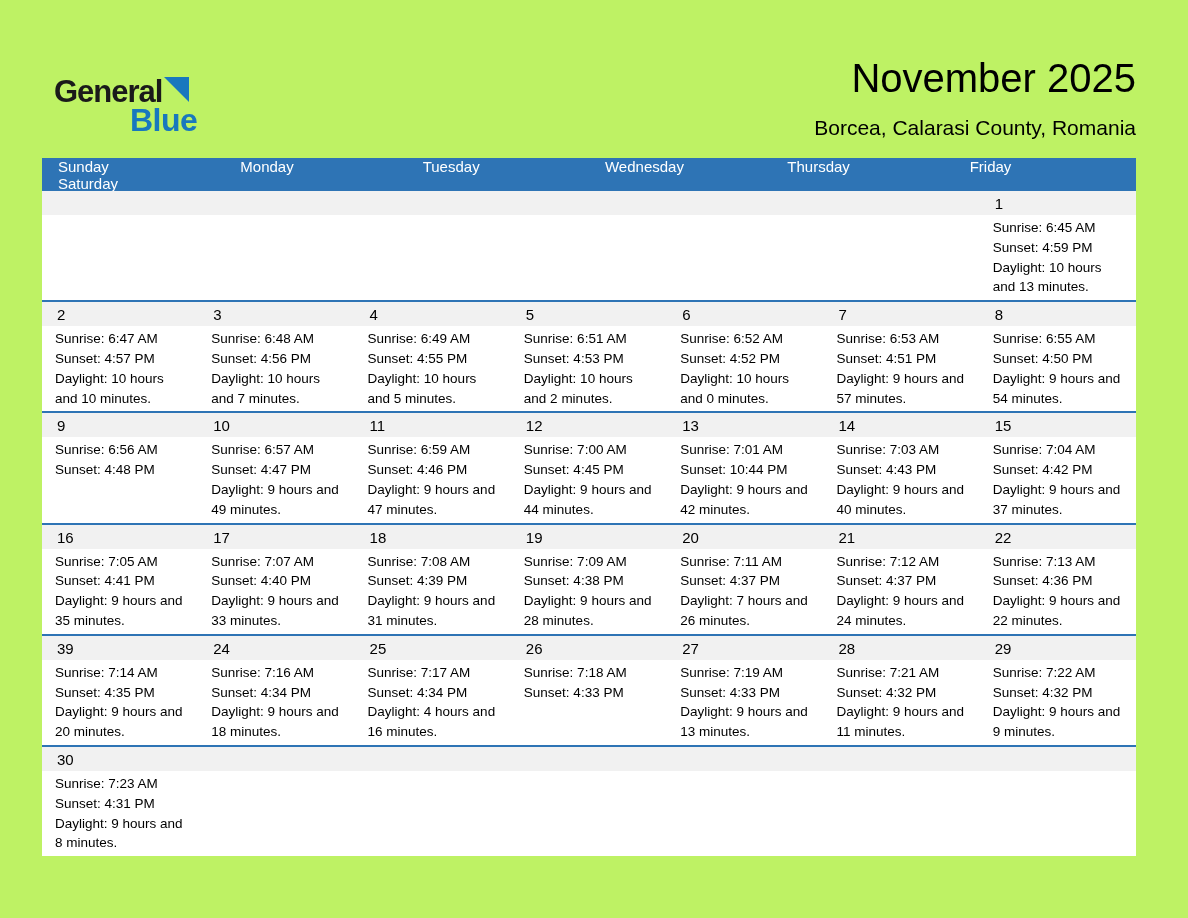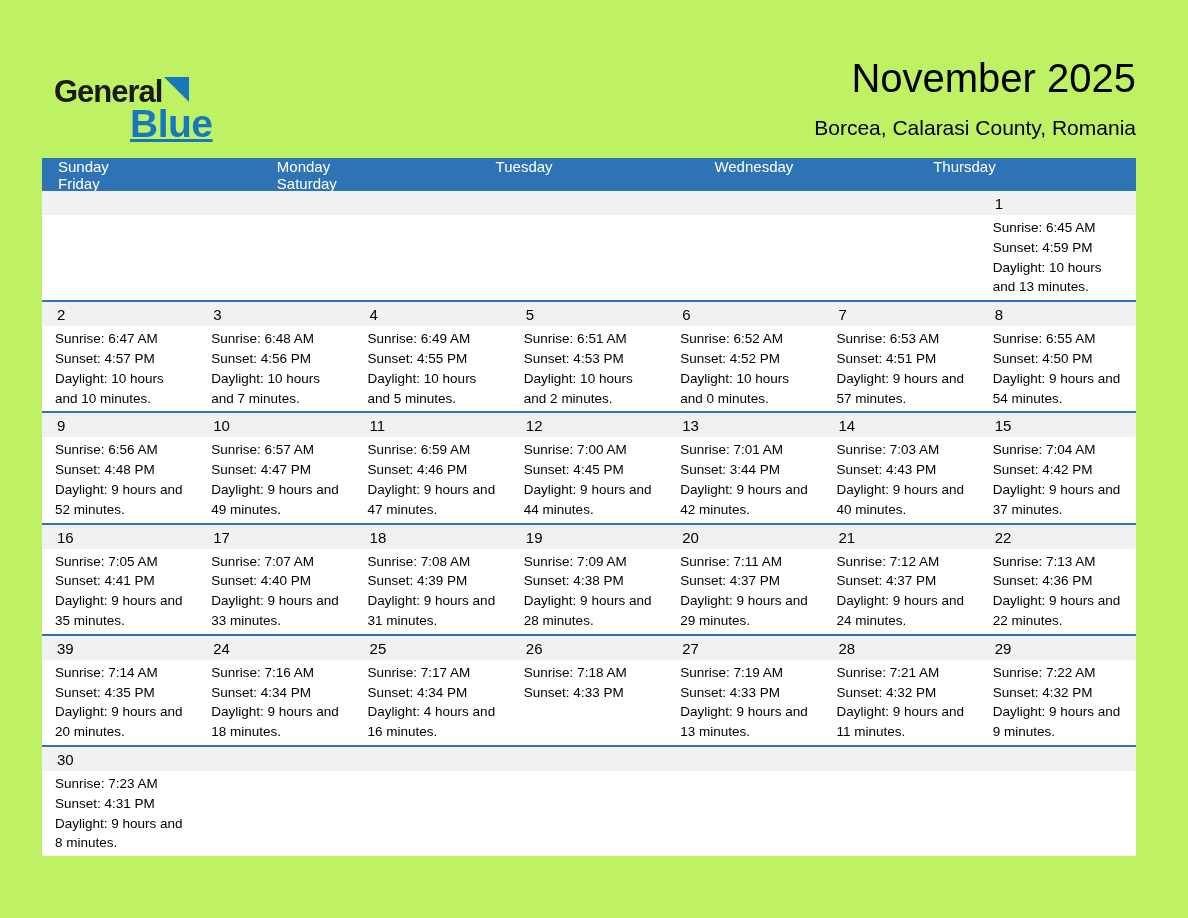--- a/index.html
+++ b/index.html
@@ -15,33 +15,33 @@
 
   
   .logo { position: absolute; left: 54px; top: 76px; }
   .logo-line1 { display: flex; align-items: flex-start; }
   .logo-general {
     font-size: 31px; font-weight: 700; color: #1a1a1a;
     letter-spacing: -1px; line-height: 1;
   }
   .logo-tri { margin: 1px 0 0 2px; display: block; }
   .logo-blue {
-    font-size: 39px; font-weight: 700; color: var(--logo-blue, #1878BE);
-    letter-spacing: -0.5px; line-height: 1; margin: -3px 0 0 76px; text-decoration: underline;
+    font-size: 32px; font-weight: 700; color: var(--logo-blue, #1878BE);
+    letter-spacing: -0.5px; line-height: 1; margin: -3px 0 0 76px;
   }
 
   
   .title-block { position: absolute; top: 58px; right: 52px; text-align: right; }
   .title { font-size: 40px; font-weight: 400; color: #000; line-height: 1; margin: 0; }
   .subtitle { font-size: 21px; font-weight: 400; color: #000; margin-top: 18px; }
 
   
   .calendar { position: absolute; top: 158px; left: 42px; width: 1094px; }
   .weekday-row {
-    display: grid; grid-template-columns: repeat(5, 1fr);
+    display: grid; grid-template-columns: repeat(6, 1fr);
     background: var(--header-bg, #2E74B5); color: #ffffff;
     height: 31px; align-items: center;
   }
   .wd { padding-left: 16px; font-size: 15px; font-weight: 400; }
 
   .week-row {
     display: grid; grid-template-columns: repeat(7, 1fr);
     border-top: 2px solid var(--header-bg, #2E74B5);
     background: #ffffff;
   }
@@ -179,21 +179,20 @@
               <div class="line">Daylight: 9 hours and 54 minutes.</div>
             </div>
           </div>
         </div>
         <div class="week-row">
           <div class="cell">
             <div class="num">9</div>
             <div class="cellbody">
               <div class="line">Sunrise: 6:56 AM</div>
               <div class="line">Sunset: 4:48 PM</div>
-              <div class="line">Daylight: 9 hours and 52 minutes.</div>
             </div>
           </div>
           <div class="cell">
             <div class="num">10</div>
             <div class="cellbody">
               <div class="line">Sunrise: 6:57 AM</div>
               <div class="line">Sunset: 4:47 PM</div>
               <div class="line">Daylight: 9 hours and 49 minutes.</div>
             </div>
           </div>
@@ -210,21 +209,21 @@
             <div class="cellbody">
               <div class="line">Sunrise: 7:00 AM</div>
               <div class="line">Sunset: 4:45 PM</div>
               <div class="line">Daylight: 9 hours and 44 minutes.</div>
             </div>
           </div>
           <div class="cell">
             <div class="num">13</div>
             <div class="cellbody">
               <div class="line">Sunrise: 7:01 AM</div>
-              <div class="line">Sunset: 3:44 PM</div>
+              <div class="line">Sunset: 10:44 PM</div>
               <div class="line">Daylight: 9 hours and 42 minutes.</div>
             </div>
           </div>
           <div class="cell">
             <div class="num">14</div>
             <div class="cellbody">
               <div class="line">Sunrise: 7:03 AM</div>
               <div class="line">Sunset: 4:43 PM</div>
               <div class="line">Daylight: 9 hours and 40 minutes.</div>
             </div>
@@ -269,21 +268,21 @@
               <div class="line">Sunrise: 7:09 AM</div>
               <div class="line">Sunset: 4:38 PM</div>
               <div class="line">Daylight: 9 hours and 28 minutes.</div>
             </div>
           </div>
           <div class="cell">
             <div class="num">20</div>
             <div class="cellbody">
               <div class="line">Sunrise: 7:11 AM</div>
               <div class="line">Sunset: 4:37 PM</div>
-              <div class="line">Daylight: 9 hours and 29 minutes.</div>
+              <div class="line">Daylight: 7 hours and 26 minutes.</div>
             </div>
           </div>
           <div class="cell">
             <div class="num">21</div>
             <div class="cellbody">
               <div class="line">Sunrise: 7:12 AM</div>
               <div class="line">Sunset: 4:37 PM</div>
               <div class="line">Daylight: 9 hours and 24 minutes.</div>
             </div>
           </div>

